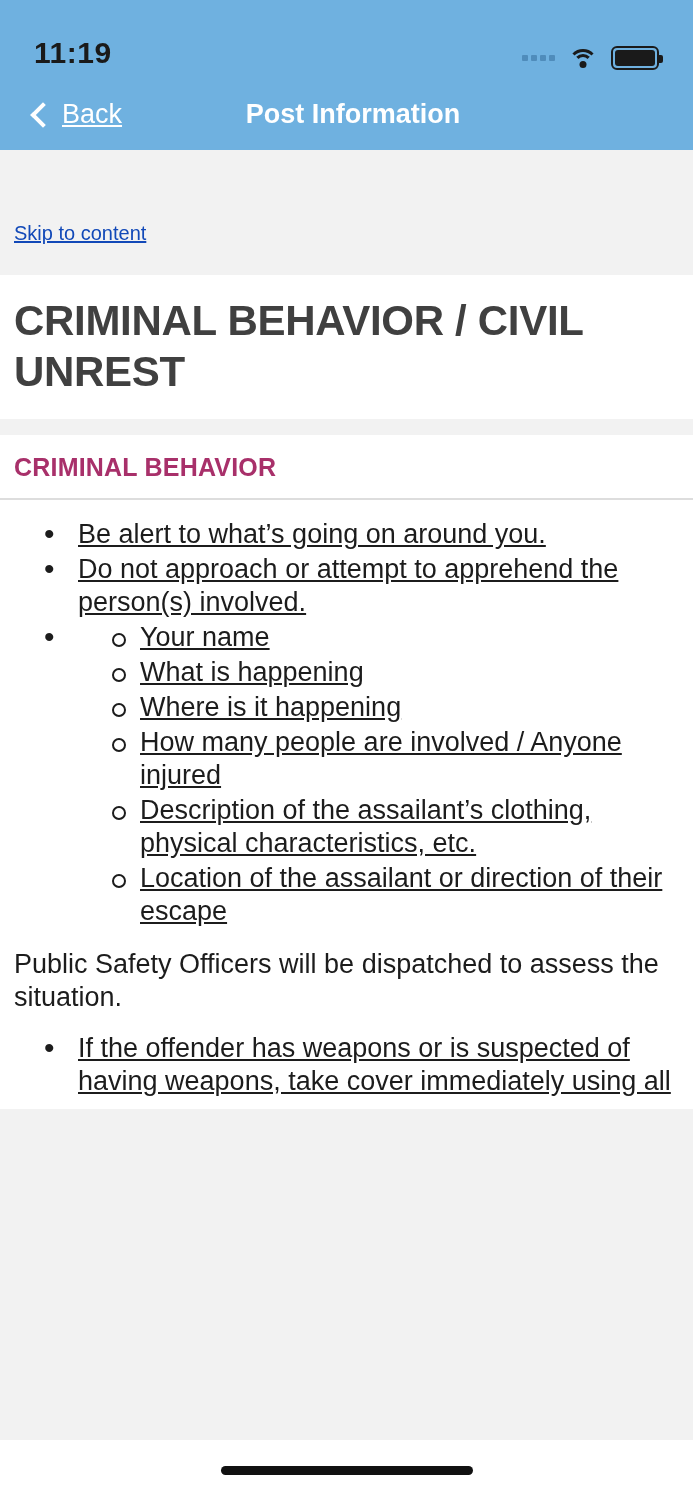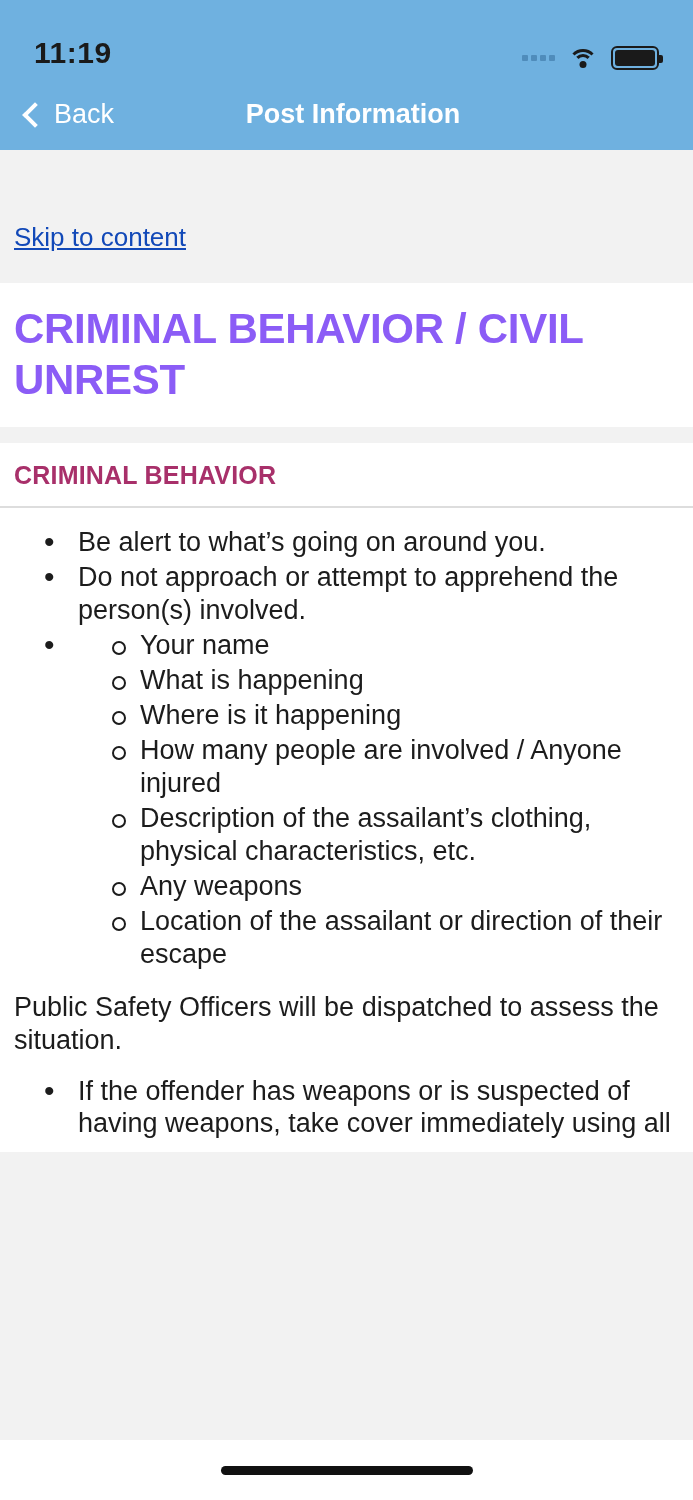--- a/index.html
+++ b/index.html
@@ -94,23 +94,24 @@
     background: #6fb1e0;
     position: relative;
     display: flex;
     align-items: center;
     flex: 0 0 auto;
   }
   .nav-back {
     display: flex;
     align-items: center;
     gap: 10px;
-    padding-left: 26px;
+    padding-left: 34px;
     color: #ffffff;
     cursor: pointer;
+    text-decoration: underline;
   }
   .chev {
     width: 18px; height: 18px;
     border-left: 4px solid #ffffff;
     border-bottom: 4px solid #ffffff;
     transform: rotate(45deg);
     margin-top: 1px;
   }
   .nav-back-label { font-size: 27px; color: #ffffff; }
   .nav-title {
@@ -126,38 +127,38 @@
   
   .content {
     flex: 1 1 auto;
     background: #f2f2f2;
     overflow: hidden;
     position: relative;
   }
   .gap-top { height: 72px; }
   .skip {
     padding: 0 14px;
-    font-size: 26px;
+    font-size: 20px;
   }
   .skip a {
     color: #1249b8;
     text-decoration: underline;
     cursor: pointer;
   }
   .gap-sm { height: 30px; }
 
   .title-card {
     background: #ffffff;
     padding: 20px 14px 22px 14px;
   }
   .title-card h1 {
     font-size: 42px;
     line-height: 1.22;
     font-weight: bold;
-    color: #8b5cf6;
+    color: #404040;
     letter-spacing: -0.3px;
   }
 
   .gap-xs { height: 16px; }
 
   .section-card {
     background: #ffffff;
     padding: 18px 22px 16px 14px;
     border-bottom: 2px solid #dddddd;
   }
@@ -177,20 +178,21 @@
     list-style: none;
     margin: 0 0 0 20px;
   }
   ul.lvl1 > li {
     position: relative;
     padding-left: 44px;
     font-size: 27px;
     line-height: 1.22;
     color: #1c1c1c;
     margin-bottom: 2px;
+    text-decoration: underline;
   }
   ul.lvl1 > li::before {
     content: "•";
     position: absolute;
     left: 10px;
     top: -2px;
     font-size: 30px;
     line-height: 1.22;
     color: #1c1c1c;
   }
@@ -296,21 +298,20 @@
       <ul class="lvl1">
         <li>Be alert to what’s going on around you.</li>
         <li>Do not approach or attempt to apprehend the person(s) involved.</li>
         <li>
           <ul class="lvl2">
             <li>Your name</li>
             <li>What is happening</li>
             <li>Where is it happening</li>
             <li>How many people are involved / Anyone injured</li>
             <li>Description of the assailant’s clothing, physical characteristics, etc.</li>
-            <li>Any weapons</li>
             <li>Location of the assailant or direction of their escape</li>
           </ul>
         </li>
       </ul>
 
       <p class="para">Public Safety Officers will be dispatched to assess the situation.</p>
 
       <ul class="lvl1">
         <li>If the offender has weapons or is suspected of having weapons, take cover immediately using all</li>
       </ul>

